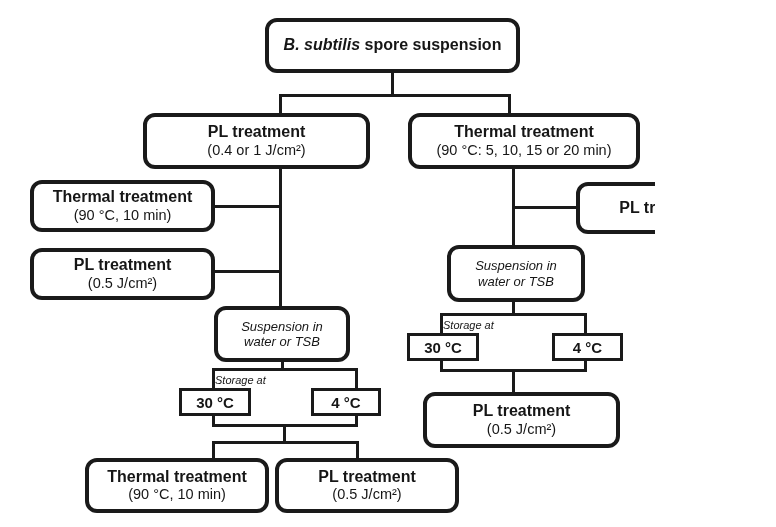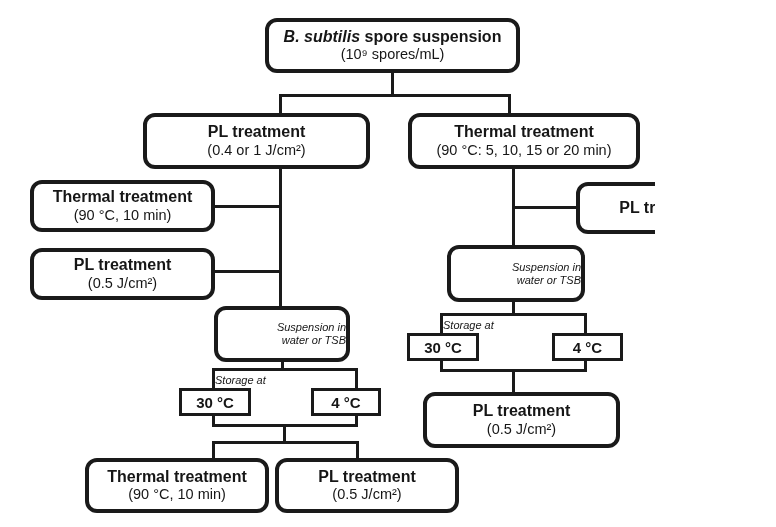--- a/index.html
+++ b/index.html
@@ -22,21 +22,21 @@
     display: flex;
     flex-direction: column;
     align-items: center;
     justify-content: center;
     text-align: center;
     z-index: 1;
     line-height: 1.18;
   }
   .node .title { font-weight: bold; font-size: 16px; white-space: nowrap; }
   .node .sub { font-weight: normal; font-size: 14.5px; white-space: nowrap; }
-  .node.italic-node { font-style: italic; font-size: 11px; font-weight: normal; align-items: flex-end; }
+  .node.italic-node { font-style: italic; font-size: 13px; font-weight: normal; }
   .italic-part { font-style: italic; }
   .storage-rect {
     position: absolute;
     box-sizing: border-box;
     border: 3px solid #1a1a1a;
     background: #ffffff;
     z-index: 1;
   }
   .storage-label {
     position: absolute;
@@ -81,21 +81,20 @@
   <div class="connector" style="left:212px; top:441px; width:3px; height:20px;"></div>
   <div class="connector" style="left:356px; top:441px; width:3px; height:20px;"></div>
 
   <div class="connector" style="left:512px; top:167px; width:3px; height:81px;"></div>
   <div class="connector" style="left:512px; top:206px; width:66px; height:3px;"></div>
   <div class="connector" style="left:512px; top:300px; width:3px; height:16px;"></div>
   <div class="connector" style="left:512px; top:370px; width:3px; height:25px;"></div>
 
   <div class="node" style="left:265px; top:18px; width:255px; height:55px;">
     <div class="title"><span class="italic-part">B. subtilis</span><span> spore suspension</span></div>
-    <div class="sub">(10⁹ spores/mL)</div>
   </div>
 
   <div class="node" style="left:143px; top:113px; width:227px; height:56px;">
     <div class="title">PL treatment</div>
     <div class="sub">(0.4 or 1 J/cm²)</div>
   </div>
   <div class="node" style="left:408px; top:113px; width:232px; height:56px;">
     <div class="title">Thermal treatment</div>
     <div class="sub">(90 °C: 5, 10, 15 or 20 min)</div>
   </div>

